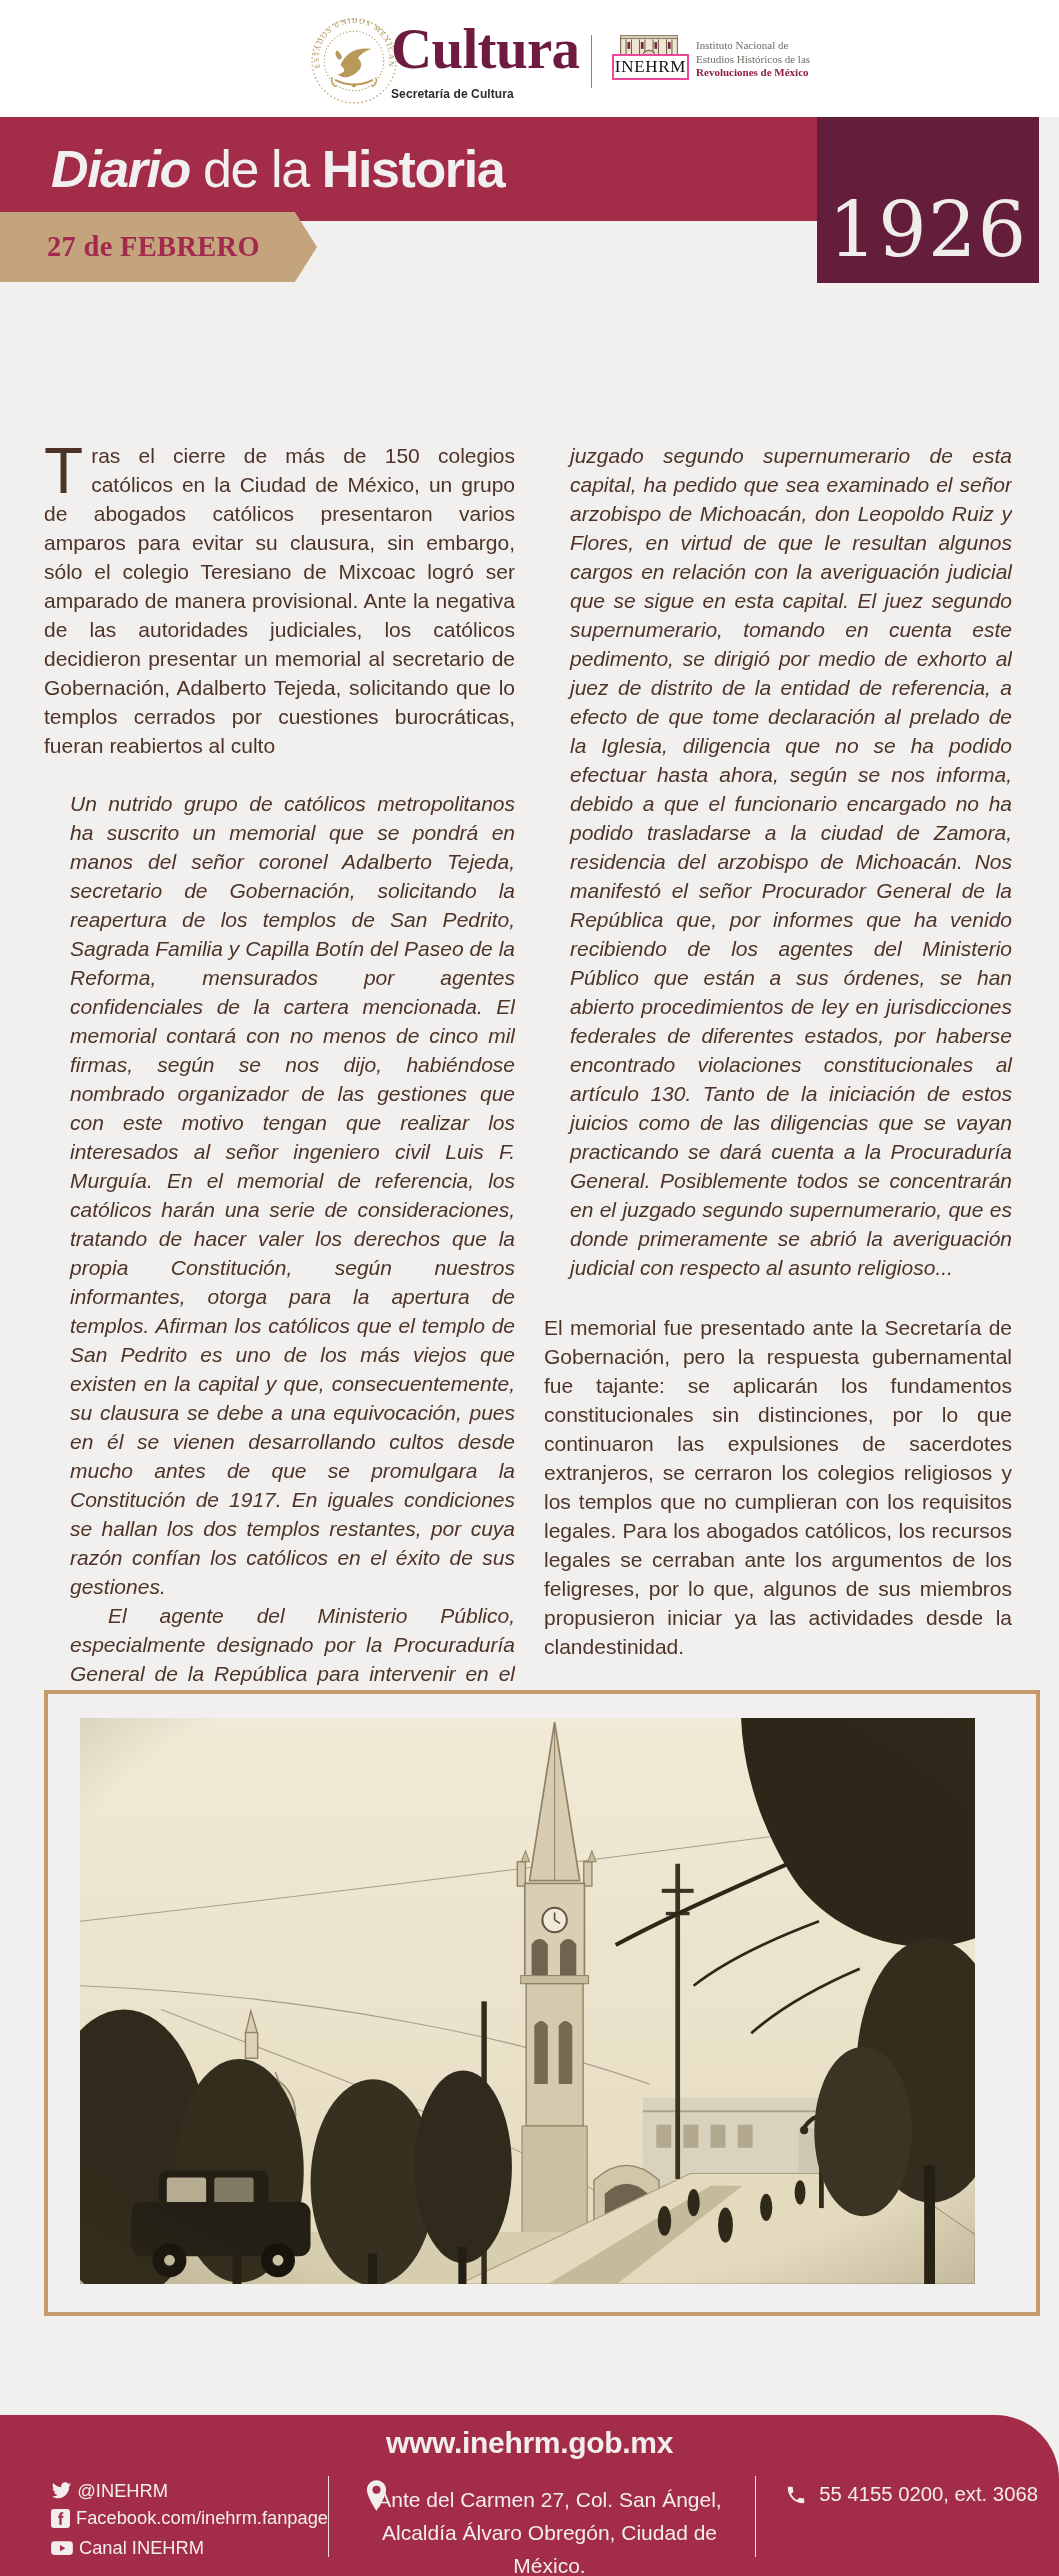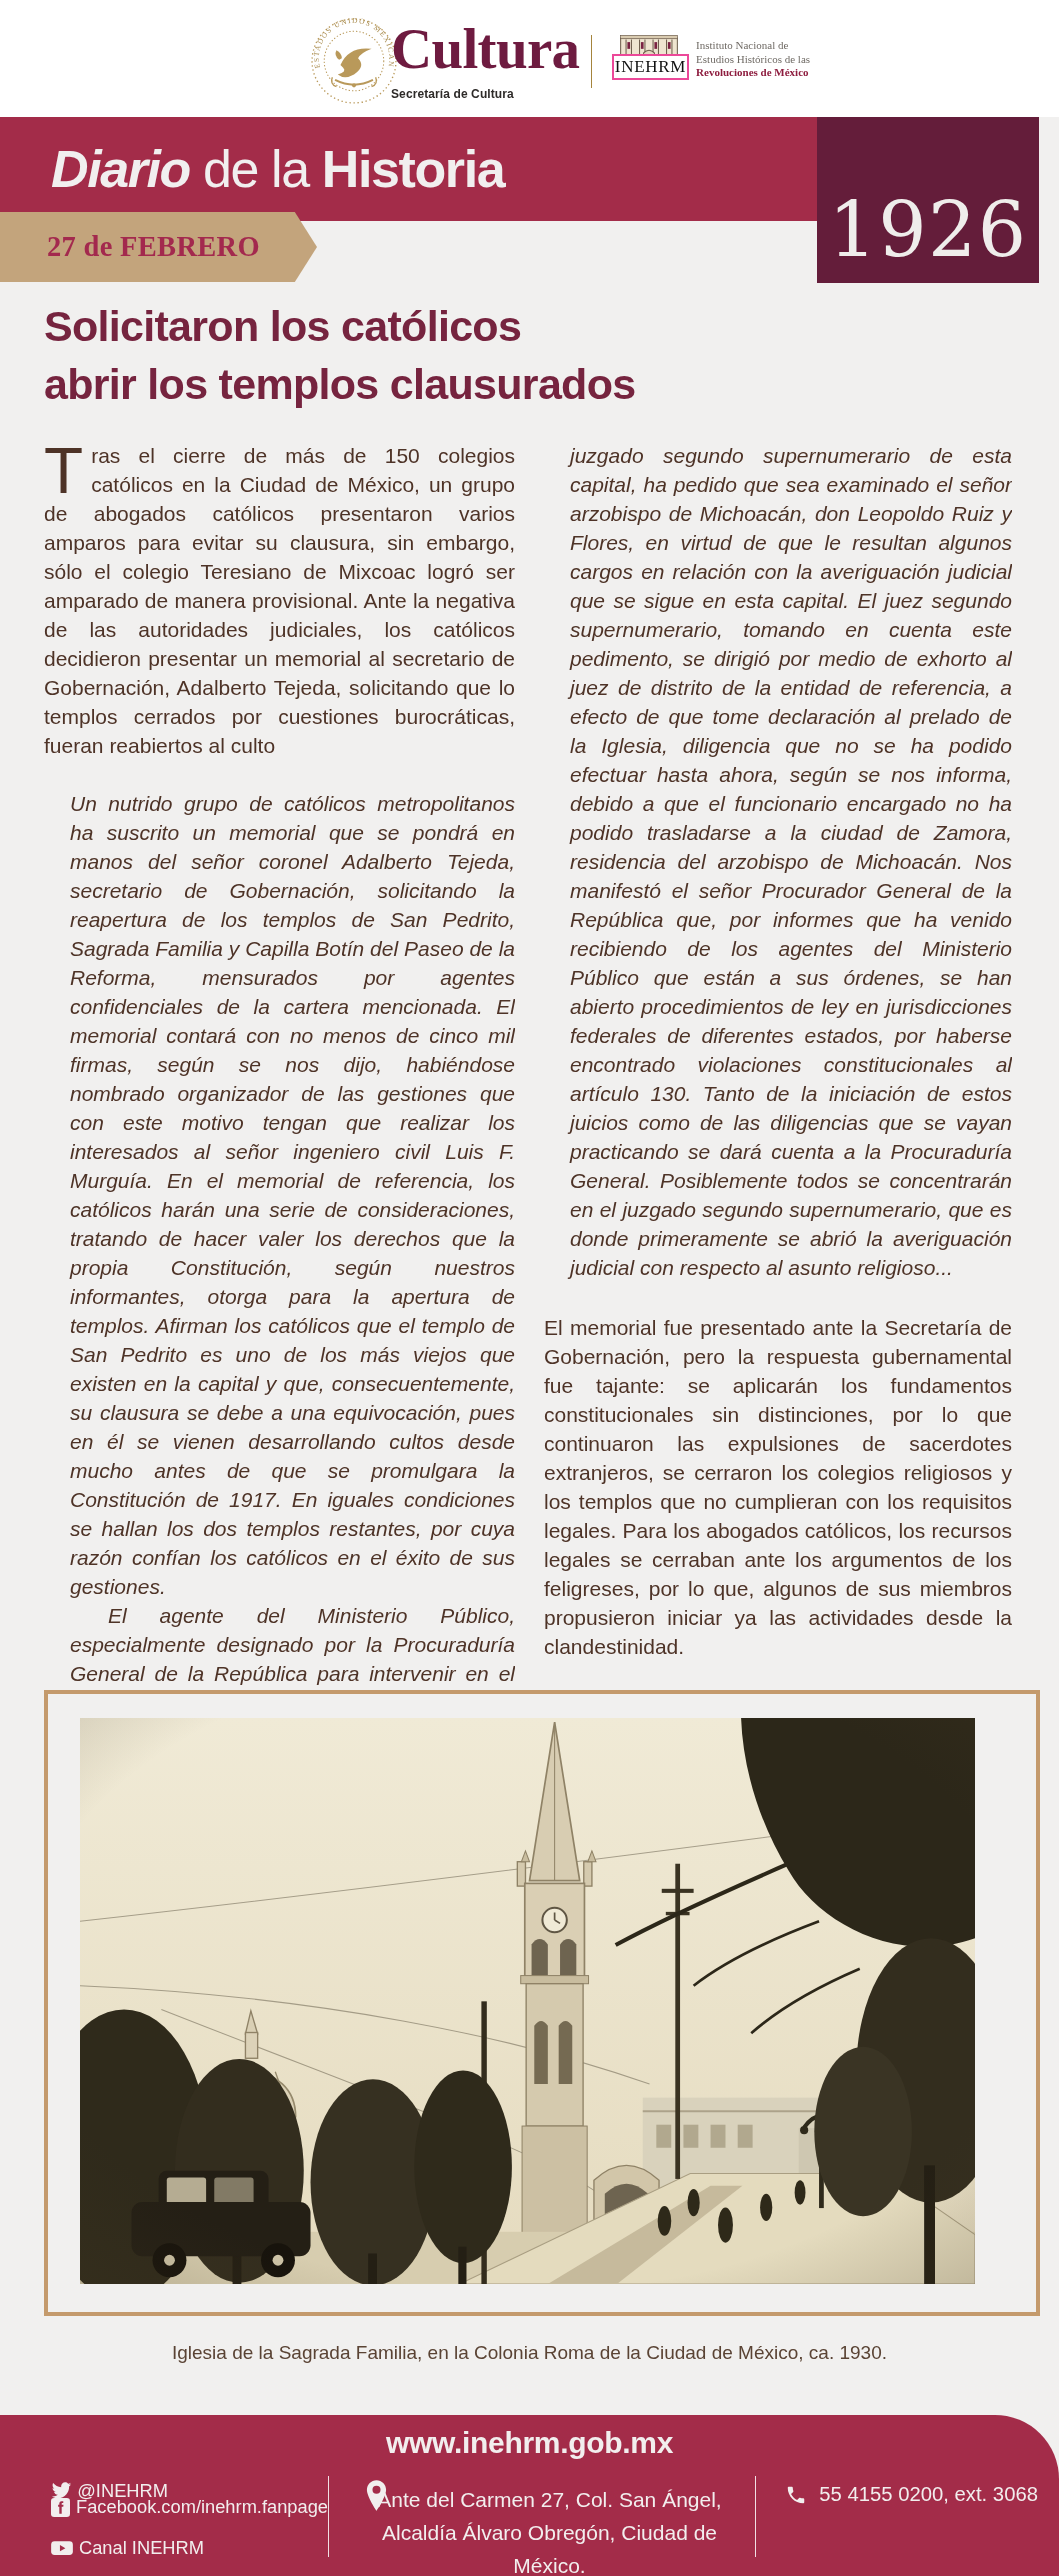--- a/index.html
+++ b/index.html
@@ -60,21 +60,21 @@
   .photo{position:absolute;left:32px;top:24px;width:895px;height:566px;display:block;}
   .caption{position:absolute;left:0;top:2339px;width:1059px;text-align:center;
            color:#5A4334;font-size:19px;line-height:28.5px;}
 
   
   .footer{position:absolute;left:0;top:2415px;width:1059px;height:184px;background:#A32C49;
           border-top-right-radius:64px;color:#F2EEEE;}
   .website{position:absolute;left:0;top:11px;width:1059px;text-align:center;
            font-weight:700;font-size:30px;letter-spacing:-0.3px;}
   .soc-row{position:absolute;left:51px;height:24.4px;display:flex;align-items:center;gap:6px;font-size:18.3px;}
-  .soc-row.r1{top:64px;} .soc-row.r2{top:80px;text-align:center;} .soc-row.r3{top:121px;}
+  .soc-row.r1{top:64px;} .soc-row.r2{top:91px;text-align:center;} .soc-row.r3{top:121px;}
   .vdiv{position:absolute;top:61px;width:1.4px;height:81px;background:rgba(255,255,255,.85);}
   .vdiv.d1{left:328px;} .vdiv.d2{left:755px;}
   .addr{position:absolute;left:353px;top:68px;width:393px;text-align:center;font-size:21px;line-height:33px;}
   .pin-wrap{position:absolute;left:365px;top:65px;}
   .phone-wrap{position:absolute;left:785px;top:68px;display:flex;align-items:center;gap:12.2px;font-size:20.3px;}
 </style>
 </head>
 <body>
 
 <div class="page">
@@ -142,24 +142,20 @@
       <span class="t3">Historia</span>
     </div>
   </div>
   <div class="year-box">
     <span class="year">1926</span>
   </div>
   <div class="ribbon">
     <span>27 de FEBRERO</span>
   </div>
 
-  <h1 class="article-title">
-    <span>Solicitaron los católicos</span><br>
-    <span>abrir los templos clausurados</span>
-  </h1>
 
   <div class="col col1">
     <p><span class="dropcap">T</span><span>ras el cierre de más de 150 colegios católicos en la Ciudad de México, un grupo de abogados católicos presentaron varios amparos para evitar su clausura, sin embargo, sólo el colegio Teresiano de Mixcoac logró ser amparado de manera provisional. Ante la negativa de las autoridades judiciales, los católicos decidieron presentar un memorial al secretario de Gobernación, Adalberto Tejeda, solicitando que lo templos cerrados por cuestiones burocráticas, fueran reabiertos al culto</span></p>
     <p class="quote q-first">Un nutrido grupo de católicos metropolitanos ha suscrito un memorial que se pondrá en manos del señor coronel Adalberto Tejeda, secretario de Gobernación, solicitando la reapertura de los templos de San Pedrito, Sagrada Familia y Capilla Botín del Paseo de la Reforma, mensurados por agentes confidenciales de la cartera mencionada. El memorial contará con no menos de cinco mil firmas, según se nos dijo, habiéndose nombrado organizador de las gestiones que con este motivo tengan que realizar los interesados al señor ingeniero civil Luis F. Murguía. En el memorial de referencia, los católicos harán una serie de consideraciones, tratando de hacer valer los derechos que la propia Constitución, según nuestros informantes, otorga para la apertura de templos. Afirman los católicos que el templo de San Pedrito es uno de los más viejos que existen en la capital y que, consecuentemente, su clausura se debe a una equivocación, pues en él se vienen desarrollando cultos desde mucho antes de que se promulgara la Constitución de 1917.  En iguales condiciones se hallan los dos templos restantes, por cuya razón confían los católicos en el éxito de sus gestiones.</p>
     <p class="quote q-indent">El agente del Ministerio Público, especialmente designado por la Procuraduría General de la República para intervenir en el procedimiento que, por cuestiones religiosas, fue abierto en el</p>
   </div>
 
   <div class="col col2">
     <p class="quote">juzgado segundo supernumerario de esta capital, ha pedido que sea examinado el señor arzobispo de Michoacán, don Leopoldo Ruiz y Flores, en virtud de que le resultan algunos cargos en relación con la averiguación judicial que se sigue en esta capital. El juez segundo supernumerario, tomando en cuenta este pedimento, se dirigió por medio de exhorto al juez de distrito de la entidad de referencia, a efecto de que tome declaración al prelado de la Iglesia, diligencia que no se ha podido efectuar hasta ahora, según se nos informa, debido a que el funcionario encargado no ha podido trasladarse a la ciudad de Zamora, residencia del arzobispo de Michoacán. Nos manifestó el señor Procurador General de la República que, por informes que ha venido recibiendo de los agentes del Ministerio Público que están a sus órdenes, se han abierto procedimientos de ley en jurisdicciones federales de diferentes estados, por haberse encontrado violaciones constitucionales al artículo 130.  Tanto de la iniciación de estos juicios como de las diligencias que se vayan practicando se dará cuenta a la Procuraduría General. Posiblemente todos se concentrarán en el juzgado segundo supernumerario, que es donde primeramente se abrió la averiguación judicial con respecto al asunto religioso...</p>
     <p class="p-after-quote">El memorial fue presentado ante la Secretaría de Gobernación, pero la respuesta gubernamental fue tajante: se aplicarán los fundamentos constitucionales sin distinciones, por lo que continuaron las expulsiones de sacerdotes extranjeros, se cerraron los colegios religiosos y los templos que no cumplieran con los requisitos legales. Para los abogados católicos, los recursos legales se cerraban ante los argumentos de los feligreses, por lo que, algunos de sus miembros propusieron iniciar ya las actividades desde la clandestinidad.</p>
@@ -274,21 +270,20 @@
       <rect x="198" y="678" width="58" height="42" rx="4" fill="#CFC5A8" opacity="0.55"></rect>
       <rect x="76" y="714" width="264" height="80" rx="16" fill="#241F15"></rect>
       <circle cx="132" cy="800" r="25" fill="#17130C"></circle>
         <circle cx="292" cy="800" r="25" fill="#17130C"></circle>
       <circle cx="132" cy="800" r="8" fill="#CFC5A8"></circle>
         <circle cx="292" cy="800" r="8" fill="#CFC5A8"></circle>
       <rect width="1320" height="835" fill="url(#vig)"></rect>
     </svg>
   </div>
   <div class="caption">
-    <div>Iglesia de la Sagrada Familia, en la Colonia Roma de la Ciudad de México, ca. 1930.</div>
   </div>
 
   <div class="footer">
     <div class="website">www.inehrm.gob.mx</div>
 
     <div class="soc-row r1">
       <svg width="20.3" height="17.6" viewBox="0 0 24 20">
         <path fill="#F2EEEE" d="M24 2.4c-.9.4-1.8.7-2.8.8 1-.6 1.8-1.6 2.1-2.7-.9.6-2 1-3.1 1.2C19.3.6 18.1 0 16.7 0c-2.6 0-4.7 2.1-4.7 4.7 0 .4 0 .7.1 1.1C8.2 5.6 4.8 3.7 2.5.9c-.4.7-.6 1.6-.6 2.4 0 1.6.8 3.1 2.1 3.9-.8 0-1.5-.2-2.1-.6v.1c0 2.3 1.6 4.2 3.8 4.6-.4.1-.8.2-1.2.2-.3 0-.6 0-.9-.1.6 1.9 2.3 3.2 4.4 3.3-1.6 1.3-3.6 2-5.8 2-.4 0-.7 0-1.1-.1 2.1 1.3 4.5 2.1 7.1 2.1 8.5 0 13.2-7.1 13.2-13.2v-.6c.9-.7 1.7-1.5 2.3-2.4z"></path>
       </svg>
       <span>@INEHRM</span>

